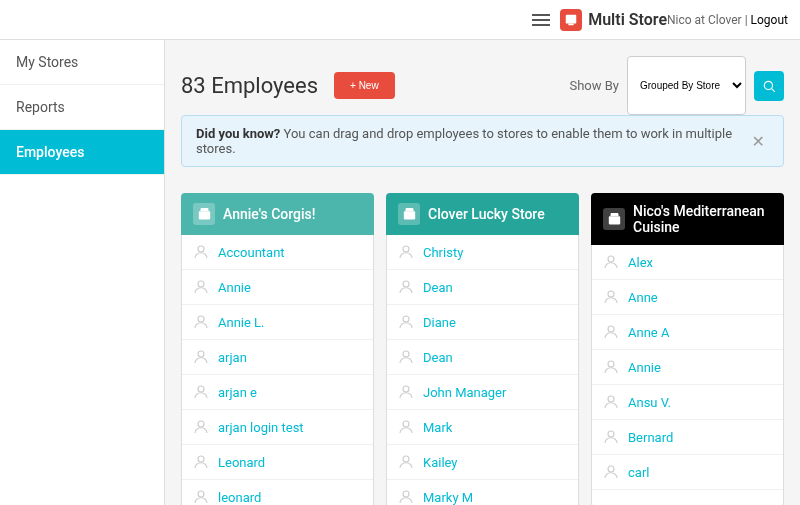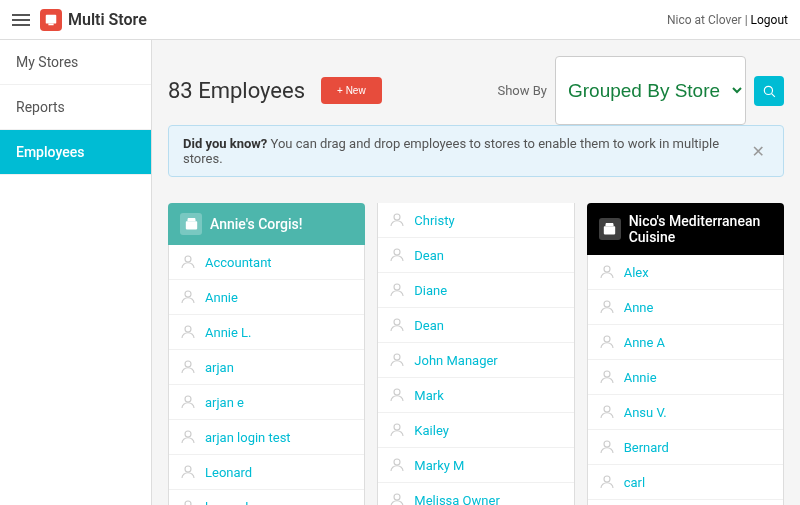--- a/index.html
+++ b/index.html
@@ -6,39 +6,39 @@
     body { font-family: -apple-system, BlinkMacSystemFont, 'Segoe UI', Roboto, sans-serif; font-size: 13px; background: #f5f5f5; display: flex; flex-direction: column; height: 505px; overflow: hidden; }
 
     
     .top-nav {
       background: #fff;
       border-bottom: 1px solid #ddd;
       height: 40px;
       display: flex;
       align-items: center;
       padding: 0 12px;
-      justify-content: space-between;
+      justify-content: flex-end;
       flex-shrink: 0;
     }
     .top-nav-left { display: flex; align-items: center; gap: 10px; }
     .hamburger { display: flex; flex-direction: column; gap: 3px; cursor: pointer; }
     .hamburger span { width: 18px; height: 2px; background: #555; display: block; }
     .brand { display: flex; align-items: center; gap: 6px; }
     .brand-icon { width: 22px; height: 22px; background: #e74c3c; border-radius: 4px; display: flex; align-items: center; justify-content: center; }
     .brand-icon svg { width: 14px; height: 14px; fill: #fff; }
     .brand-name { font-size: 16px; font-weight: 600; color: #333; }
     .top-nav-right { font-size: 12px; color: #666; }
     .logout-link { color: #000000; text-decoration: none; }
 
     
     .main-layout { display: flex; flex: 1; overflow: hidden; }
 
     
     .sidebar {
-      width: 152px;
+      width: 165px;
       background: #fff;
       border-right: 1px solid #ddd;
       display: flex;
       flex-direction: column;
       flex-shrink: 0;
     }
     .sidebar-item {
       padding: 14px 16px;
       color: #555;
       cursor: pointer;
@@ -68,23 +68,23 @@
       font-size: 10px;
       cursor: pointer;
       font-weight: 500;
     }
     .content-header-right { display: flex; align-items: center; gap: 8px; }
     .show-by-label { color: #666; font-size: 13px; }
     .grouped-select {
       border: 1px solid #ccc;
       border-radius: 4px;
       padding: 22px 8px;
-      font-size: 19px;
+      font-size: 10px;
       background: #fff;
-      color: #15803d;
+      color: #000000;
       cursor: pointer;
     }
     .search-btn {
       background: #00bcd4;
       border: none;
       width: 30px;
       height: 30px;
       border-radius: 4px;
       cursor: pointer;
       display: flex;
@@ -310,20 +310,29 @@
             <div class="employee-item">
         <svg class="emp-avatar" viewBox="0 0 24 24" fill="none" stroke="#ccc" stroke-width="1.5">
           <circle cx="12" cy="8" r="4"></circle>
           <path d="M4 20c0-4 3.6-7 8-7s8 3 8 7"></path>
         </svg>
         <span class="emp-name">Michael Q</span>
       </div>
           </div>
         </div>
         <div class="store-column">
+          <div class="store-header" style="background: rgb(38, 166, 154);">
+            <div class="store-icon">
+              <svg width="13" height="13" fill="white" viewBox="0 0 16 16">
+                <rect x="1" y="4" width="14" height="10" rx="1"></rect>
+                <path d="M3 4V3a5 5 0 0110 0v1"></path>
+              </svg>
+            </div>
+            <span>Clover Lucky Store</span>
+          </div>
           <div class="employee-list">
             <div class="employee-item">
         <svg class="emp-avatar" viewBox="0 0 24 24" fill="none" stroke="#ccc" stroke-width="1.5">
           <circle cx="12" cy="8" r="4"></circle>
           <path d="M4 20c0-4 3.6-7 8-7s8 3 8 7"></path>
         </svg>
         <span class="emp-name">Christy</span>
       </div>
             <div class="employee-item">
         <svg class="emp-avatar" viewBox="0 0 24 24" fill="none" stroke="#ccc" stroke-width="1.5">

